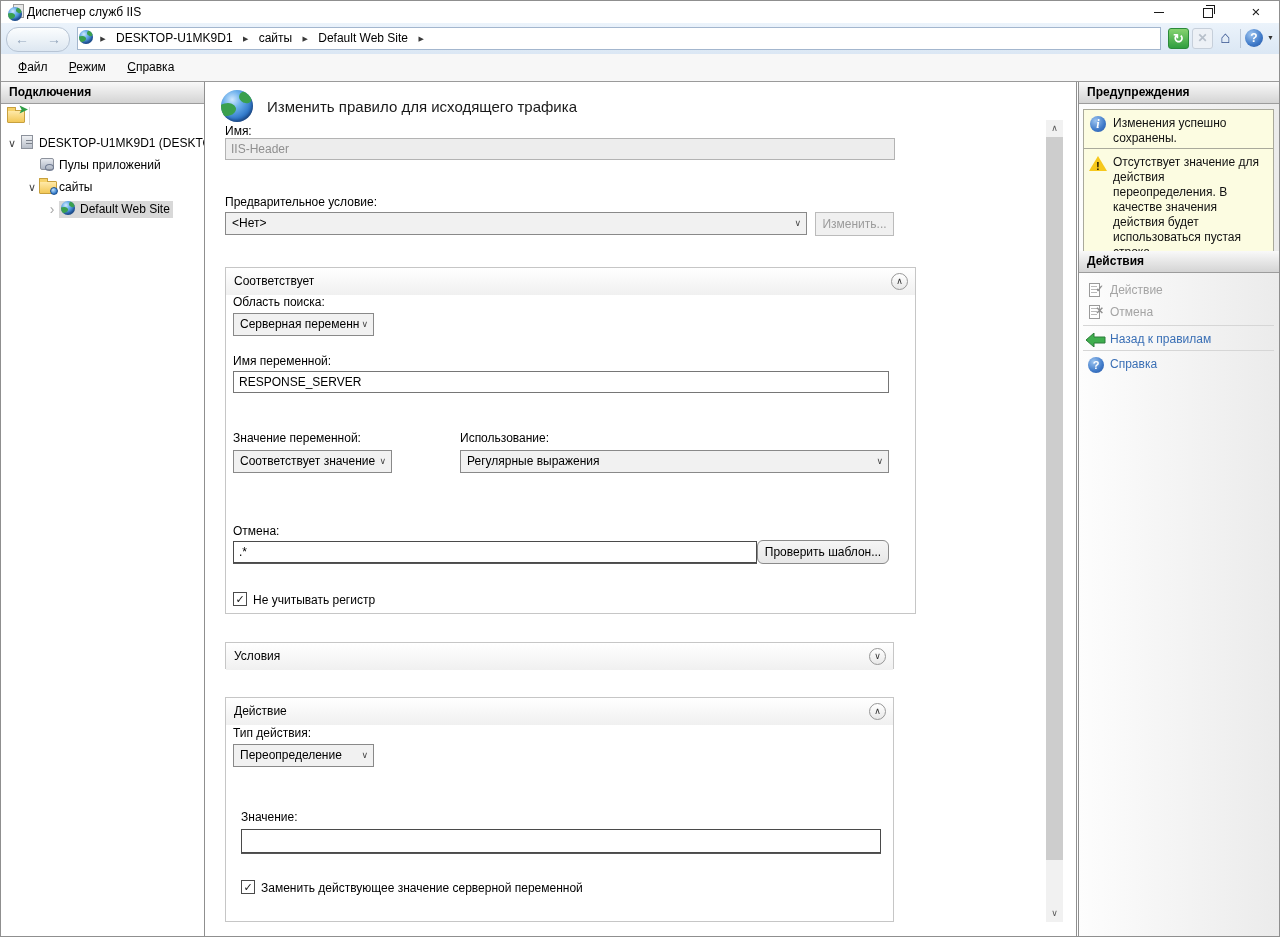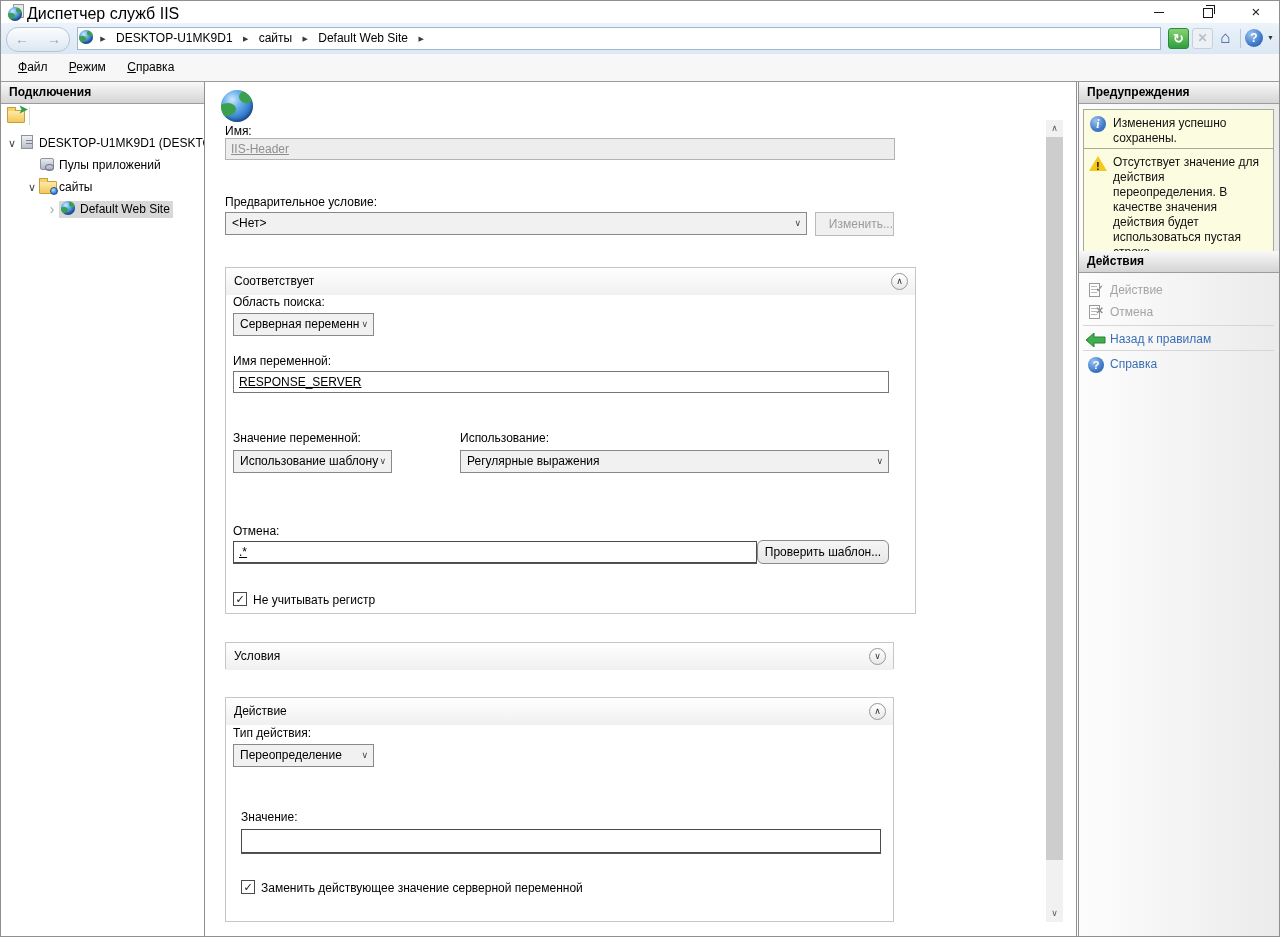--- a/index.html
+++ b/index.html
@@ -2,21 +2,21 @@
 <html lang="ru"><head>
 <meta charset="utf-8">
 <style>
   html,body{margin:0;padding:0;background:#fff;}
   .window{position:relative;width:1280px;height:937px;box-sizing:border-box;
     border:1px solid #8f8f8f;background:#fff;overflow:hidden;
     font-family:"Liberation Sans",sans-serif;font-size:12px;color:#000;}
 
   
   .titlebar{position:absolute;left:0;top:0;right:0;height:22px;background:#fff;}
-  .title-text{position:absolute;left:26px;top:4px;font-size:16px;color:#000;white-space:nowrap;}
+  .title-text{position:absolute;left:26px;top:4px;font-size:12px;color:#000;white-space:nowrap;}
   .app-icon{position:absolute;left:6px;top:3px;width:16px;height:16px;}
   .app-icon .sheet{position:absolute;left:6px;top:0;width:9px;height:12px;background:#e8e8e8;border:1px solid #9a9a9a;}
   .winbtn{position:absolute;top:0;width:34px;height:22px;text-align:center;line-height:22px;color:#1a1a1a;cursor:default;}
   .glyph-min{display:inline-block;width:10px;height:1px;background:#1a1a1a;vertical-align:middle;}
   .glyph-restore{display:inline-block;position:relative;width:8px;height:8px;border:1px solid #1a1a1a;vertical-align:middle;background:#fff;}
   .glyph-restore::before{content:"";position:absolute;left:2px;top:-4px;width:8px;height:8px;border:1px solid #1a1a1a;border-bottom:none;border-left:none;}
   .glyph-close{font-size:15px;line-height:22px;}
 
   
   .addrbar{position:absolute;left:0;top:22px;right:0;height:31px;
@@ -79,29 +79,29 @@
   .globe.g32::after{right:1px;top:2px;width:13px;height:11px;transform:rotate(20deg);}
   .globe.g14{width:14px;height:14px;margin:1px;}
   .globe.g14::before{left:-2px;top:6px;width:9px;height:6px;transform:rotate(-15deg);}
   .globe.g14::after{right:0;top:1px;width:6px;height:5px;transform:rotate(20deg);}
 
   
   .mainpanel{position:absolute;left:204px;top:0;width:872px;bottom:0;background:#fff;border-right:1px solid #8f8f8f;box-sizing:border-box;}
   .lbl{position:absolute;white-space:nowrap;color:#000;}
   .page-title{position:absolute;font-size:15px;color:#1a1a1a;white-space:nowrap;}
   .tinput{position:absolute;height:22px;box-sizing:border-box;background:#fff;border:1px solid #767676;
-    font-family:"Liberation Sans",sans-serif;font-size:12px;padding:0 5px;color:#000;outline:none;text-decoration:underline;}
+    font-family:"Liberation Sans",sans-serif;font-size:12px;padding:0 5px;color:#000;outline:none;}
   .tinput.disabled{background:#ededed;color:#8f8f8f;border-color:#b3b3b3;}
   .tinput.focused{border-color:#4a4a4a;box-shadow:0 1px 0 #555;}
   .combo{position:absolute;height:23px;box-sizing:border-box;background:#f1f1f1;border:1px solid #898989;
     line-height:21px;padding:0 18px 0 6px;overflow:hidden;white-space:nowrap;}
   .combo .carrow{position:absolute;right:5px;top:0;line-height:21px;font-size:9px;color:#444;}
   .btn{position:absolute;height:24px;box-sizing:border-box;background:linear-gradient(#f5f5f5,#e7e7e7);
     border:1px solid #8a8a8a;text-align:center;line-height:22px;color:#000;}
-  .btn.disabled{color:#9b9b9b;border-color:#bbb;background:#f0f0f0;text-align:right;}
+  .btn.disabled{color:#9b9b9b;border-color:#bbb;background:#f0f0f0;}
   .section{position:absolute;box-sizing:border-box;border:1px solid #c6c6c6;background:#fff;}
   .sec-header{position:absolute;left:0;top:0;right:0;height:27px;line-height:27px;padding-left:8px;
     background:linear-gradient(#ffffff,#f0f0f0);}
   .chev-circle{position:absolute;right:7px;top:5px;width:17px;height:17px;box-sizing:border-box;border:1px solid #979797;border-radius:50%;
     background:linear-gradient(#fff,#e8e8e8);text-align:center;line-height:14px;font-size:9px;color:#333;}
   .cb{position:absolute;width:14px;height:14px;box-sizing:border-box;background:#fff;border:1px solid #4a4a4a;
     text-align:center;line-height:12px;font-size:11px;color:#111;}
   .groupbox{position:absolute;box-sizing:border-box;border:1px solid #bdbdbd;}
   .gb-legend{position:absolute;top:-8px;left:8px;background:#fff;padding:0 4px;white-space:nowrap;}
 
@@ -203,20 +203,21 @@
               </span></span><span>сайты</span>
         </div>
         <div class="trow" style="padding-left:44px;">
           <span class="texp closed">›</span><span class="sel"><span class="ticon"><span class="globe g14" style="position:absolute;"></span></span><span>Default Web Site</span></span>
         </div>
       </div>
     </div>
 
     <div class="mainpanel">
       <span class="globe g32" style="position:absolute;left:16px;top:8px;"></span>
+      <div class="page-title" style="left:62px;top:16px;">Изменить правило для исходящего трафика</div>
 
       <div class="lbl" style="left:20px;top:42px;">Имя:</div>
       <input class="tinput disabled" style="left: 20px; top: 56px; width: 670px;" disabled="" value="IIS-Header">
 
       <div class="lbl" style="left:20px;top:113px;">Предварительное условие:</div>
       <div class="combo" style="left:20px;top:130px;width:582px;">
         <span>&lt;Нет&gt;</span>
         <span class="carrow">∨</span>
       </div>
       <div class="btn disabled" style="left:610px;top:130px;width:79px;">Изменить...</div>
@@ -231,21 +232,21 @@
       <div class="combo" style="left:28px;top:231px;width:141px;">
         <span>Серверная переменн</span>
         <span class="carrow">∨</span>
       </div>
       <div class="lbl" style="left:28px;top:272px;">Имя переменной:</div>
       <input class="tinput" style="left: 28px; top: 289px; width: 656px;" value="RESPONSE_SERVER">
 
       <div class="lbl" style="left:28px;top:349px;">Значение переменной:</div>
       <div class="lbl" style="left:255px;top:349px;">Использование:</div>
       <div class="combo" style="left:28px;top:368px;width:159px;">
-        <span>Использование шаблону</span>
+        <span>Соответствует значение</span>
         <span class="carrow">∨</span>
       </div>
       <div class="combo" style="left:255px;top:368px;width:429px;">
         <span>Регулярные выражения</span>
         <span class="carrow">∨</span>
       </div>
 
       <div class="lbl" style="left:28px;top:442px;">Отмена:</div>
       <input class="tinput focused" style="left: 28px; top: 459px; width: 524px;" value=".*">
       <div class="btn" style="left:552px;top:458px;width:132px;border-radius:6px;">Проверить шаблон...</div>

